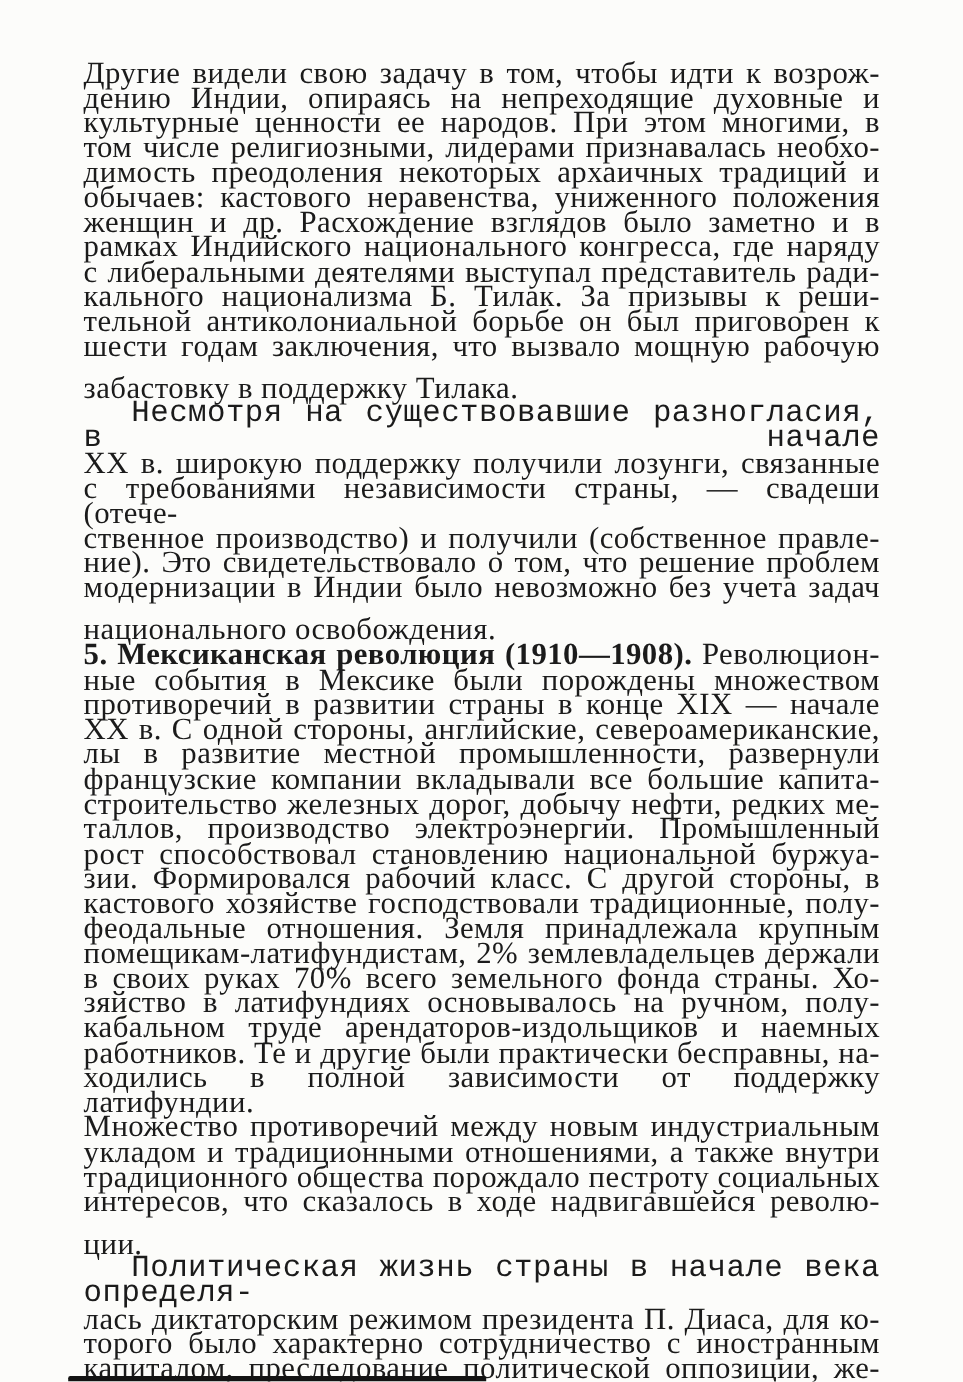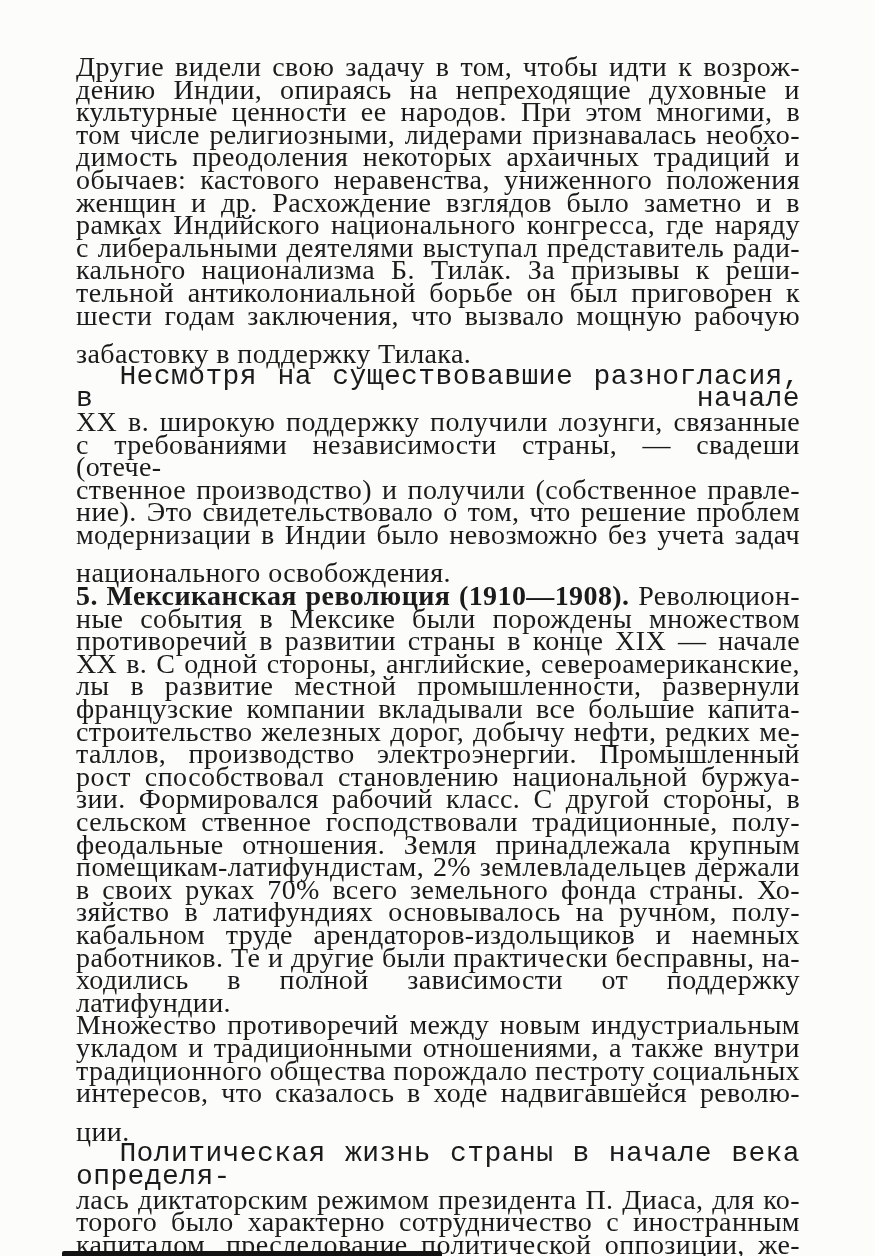--- a/index.html
+++ b/index.html
@@ -82,21 +82,21 @@
     <div>
         <div class="line">ные события в Мексике были порождены множеством</div>
         <div class="line">противоречий в развитии страны в конце XIX — начале</div>
         <div class="line">XX в. С одной стороны, английские, североамериканские,</div>
         <div class="line">лы в развитие местной промышленности, развернули</div>
         <div class="line">французские компании вкладывали все большие капита-</div>
         <div class="line">строительство железных дорог, добычу нефти, редких ме-</div>
         <div class="line">таллов, производство электроэнергии. Промышленный</div>
         <div class="line">рост способствовал становлению национальной буржуа-</div>
         <div class="line">зии. Формировался рабочий класс. С другой стороны, в</div>
-        <div class="line">сельском ственное господствовали традиционные, полу-</div>
+        <div class="line">кастового хозяйстве господствовали традиционные, полу-</div>
         <div class="line">феодальные отношения. Земля принадлежала крупным</div>
         <div class="line">помещикам-латифундистам, 2% землевладельцев держали</div>
         <div class="line">в своих руках 70% всего земельного фонда страны. Хо-</div>
         <div class="line">зяйство в латифундиях основывалось на ручном, полу-</div>
         <div class="line">кабальном труде арендаторов-издольщиков и наемных</div>
         <div class="line">работников. Те и другие были практически бесправны, на-</div>
         <div class="line">ходились в полной зависимости от поддержку латифундии.</div>
         <div class="line">Множество противоречий между новым индустриальным</div>
         <div class="line">укладом и традиционными отношениями, а также внутри</div>
         <div class="line">традиционного общества порождало пестроту социальных</div>

